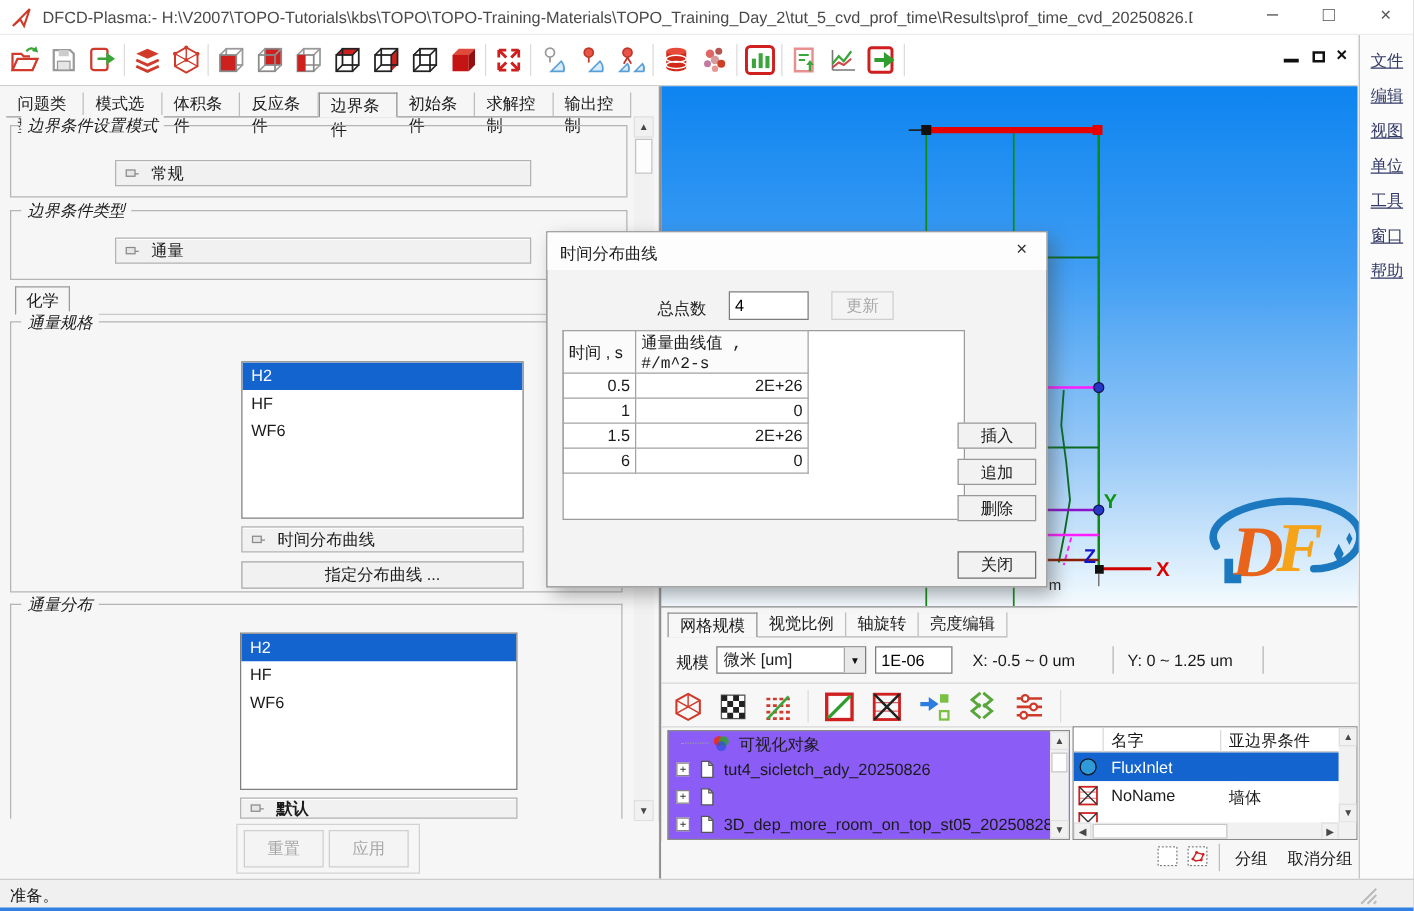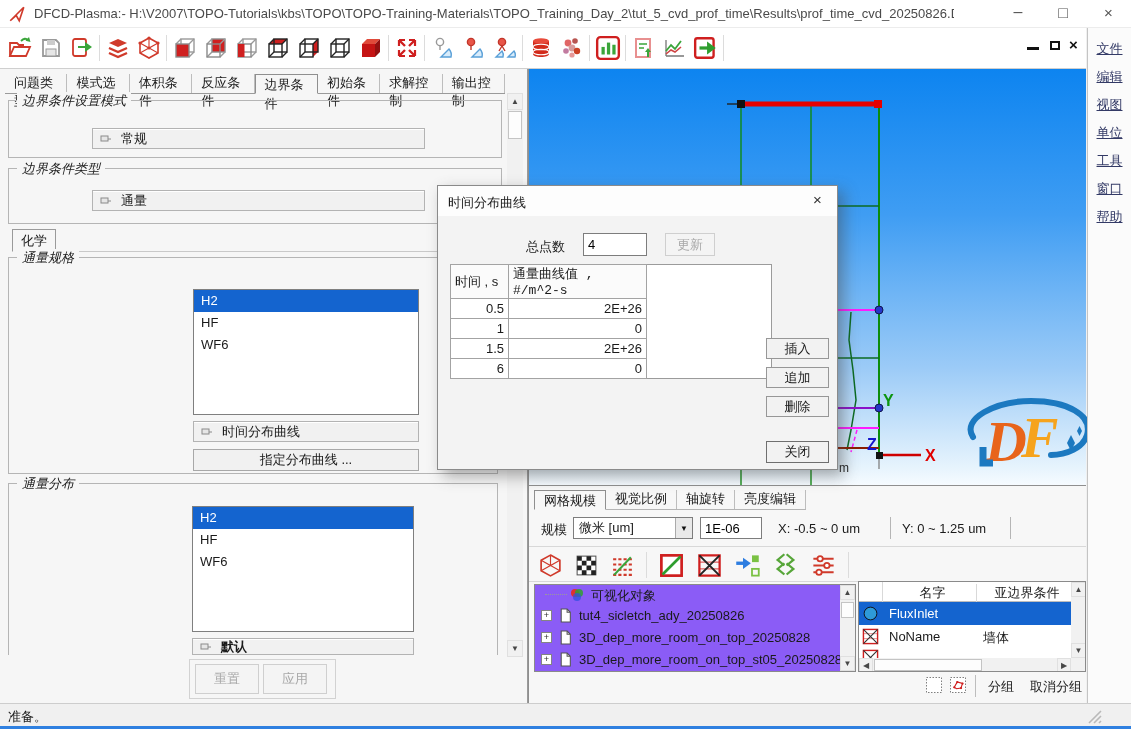--- a/index.html
+++ b/index.html
@@ -488,21 +488,20 @@
       <span class="ab t13" style="left:44px;top:3px;">tut4_sicletch_ady_20250826</span>
     </div>
     <div style="position:relative;height:22px;">
       <span class="ab" style="left:6px;top:5px;width:11px;height:11px;border:1px solid #848484;background:#fff;font-size:9px;line-height:9px;text-align:center;color:#333;">+</span>
       <span class="ico ab" style="left:24px;top:3px;">
           <svg width="13" height="15" viewBox="0 0 24 28">
             <path d="M4 2h11l6 6v18H4z" fill="#fff" stroke="#555" stroke-width="2"></path>
             <path d="M15 2v6h6" fill="none" stroke="#555" stroke-width="2"></path>
           </svg>
         </span>
-      <span class="ab t13" style="left:44px;top:3px;">3D_dep_more_room_on_top_20250828</span>
     </div>
     <div style="position:relative;height:22px;">
       <span class="ab" style="left:6px;top:5px;width:11px;height:11px;border:1px solid #848484;background:#fff;font-size:9px;line-height:9px;text-align:center;color:#333;">+</span>
       <span class="ico ab" style="left:24px;top:3px;">
           <svg width="13" height="15" viewBox="0 0 24 28">
             <path d="M4 2h11l6 6v18H4z" fill="#fff" stroke="#555" stroke-width="2"></path>
             <path d="M15 2v6h6" fill="none" stroke="#555" stroke-width="2"></path>
           </svg>
         </span>
       <span class="ab t13" style="left:44px;top:3px;">3D_dep_more_room_on_top_st05_20250828</span>
@@ -516,21 +515,21 @@
 
   <div class="ab" style="left:840px;top:585px;width:15px;height:86px;">
     <div class="sb-track ab" style="left:0;top:0;width:15px;height:86px;"></div>
     <div class="sb-ar ab" style="left:0;top:0;width:15px;height:15px;">▲</div>
     <div class="sb-thumb ab" style="left:1px;top:17px;width:13px;height:16px;"></div>
     <div class="sb-ar ab" style="left:0;top:71px;width:15px;height:15px;">▼</div>
   </div>
 
   <div class="ab" style="left:858px;top:581px;width:228px;height:91px;background:#fff;border:1px solid #8a8a8a;overflow:hidden;">
 
-    <div class="ab" style="left:0;top:0;width:212px;height:20px;border-bottom:1px solid #bdbdbd;background:#fff;text-align:center;">
+    <div class="ab" style="left:0;top:0;width:212px;height:20px;border-bottom:1px solid #bdbdbd;background:#fff;">
       <span class="cell" style="left:0;top:0;width:24px;height:20px;border-right:1px solid #d9d9d9;"></span>
       <span class="cell" style="left:24px;top:2px;width:94px;padding-left:6px;border-right:1px solid #d9d9d9;height:18px;">名字</span>
       <span class="cell" style="left:118px;top:2px;width:94px;padding-left:6px;height:18px;">亚边界条件</span>
     </div>
 
     <div class="ab" style="left:0;top:20px;width:212px;height:23px;background:#1464cf;">
       <span class="ico ab" style="left:3px;top:3px;">
           <svg width="17" height="17" viewBox="0 0 24 24">
             <circle cx="12" cy="12" r="9" fill="#2e9ad8" stroke="#10151c" stroke-width="1.4"></circle>
           </svg>
@@ -608,21 +607,21 @@
 
   <div class="ab" style="left:437px;top:185px;width:401px;height:285px;background:#f3f3f3;border:1px solid #8a8a8a;box-shadow:6px 6px 14px rgba(70,70,70,.45);z-index:50;">
     <div class="ab" style="left:0;top:0;width:399px;height:30px;background:#fdfdfd;">
       <span class="ab t13" style="left:10px;top:8px;">时间分布曲线</span>
       <span class="ab" style="left:375px;top:5px;font-size:15px;color:#333;">×</span>
     </div>
     <span class="ab t13" style="left:88px;top:52px;">总点数</span>
     <input class="flat ab" style="left: 145px; top: 47px; width: 64px; height: 23px;" value="4">
     <div class="btn disabled ab" style="left:227px;top:47px;width:50px;height:23px;">更新</div>
 
-    <div class="ab" style="left:12px;top:78px;width:322px;height:115px;background:#fff;border:1px solid #9b9b9b;">
+    <div class="ab" style="left:12px;top:78px;width:322px;height:152px;background:#fff;border:1px solid #9b9b9b;">
       <table class="gridtbl" style="margin:-1px 0 0 -1px;">
         <tbody>
             <tr>
           <th style="width:58px;">时间  , s</th>
           <th style="width:138px;font-family:Liberation Mono, monospace;">通量曲线值  , #/m^2-s</th>
         </tr>
         <tr>
           <td class="num">0.5</td>
           <td class="num">2E+26</td>
         </tr>

